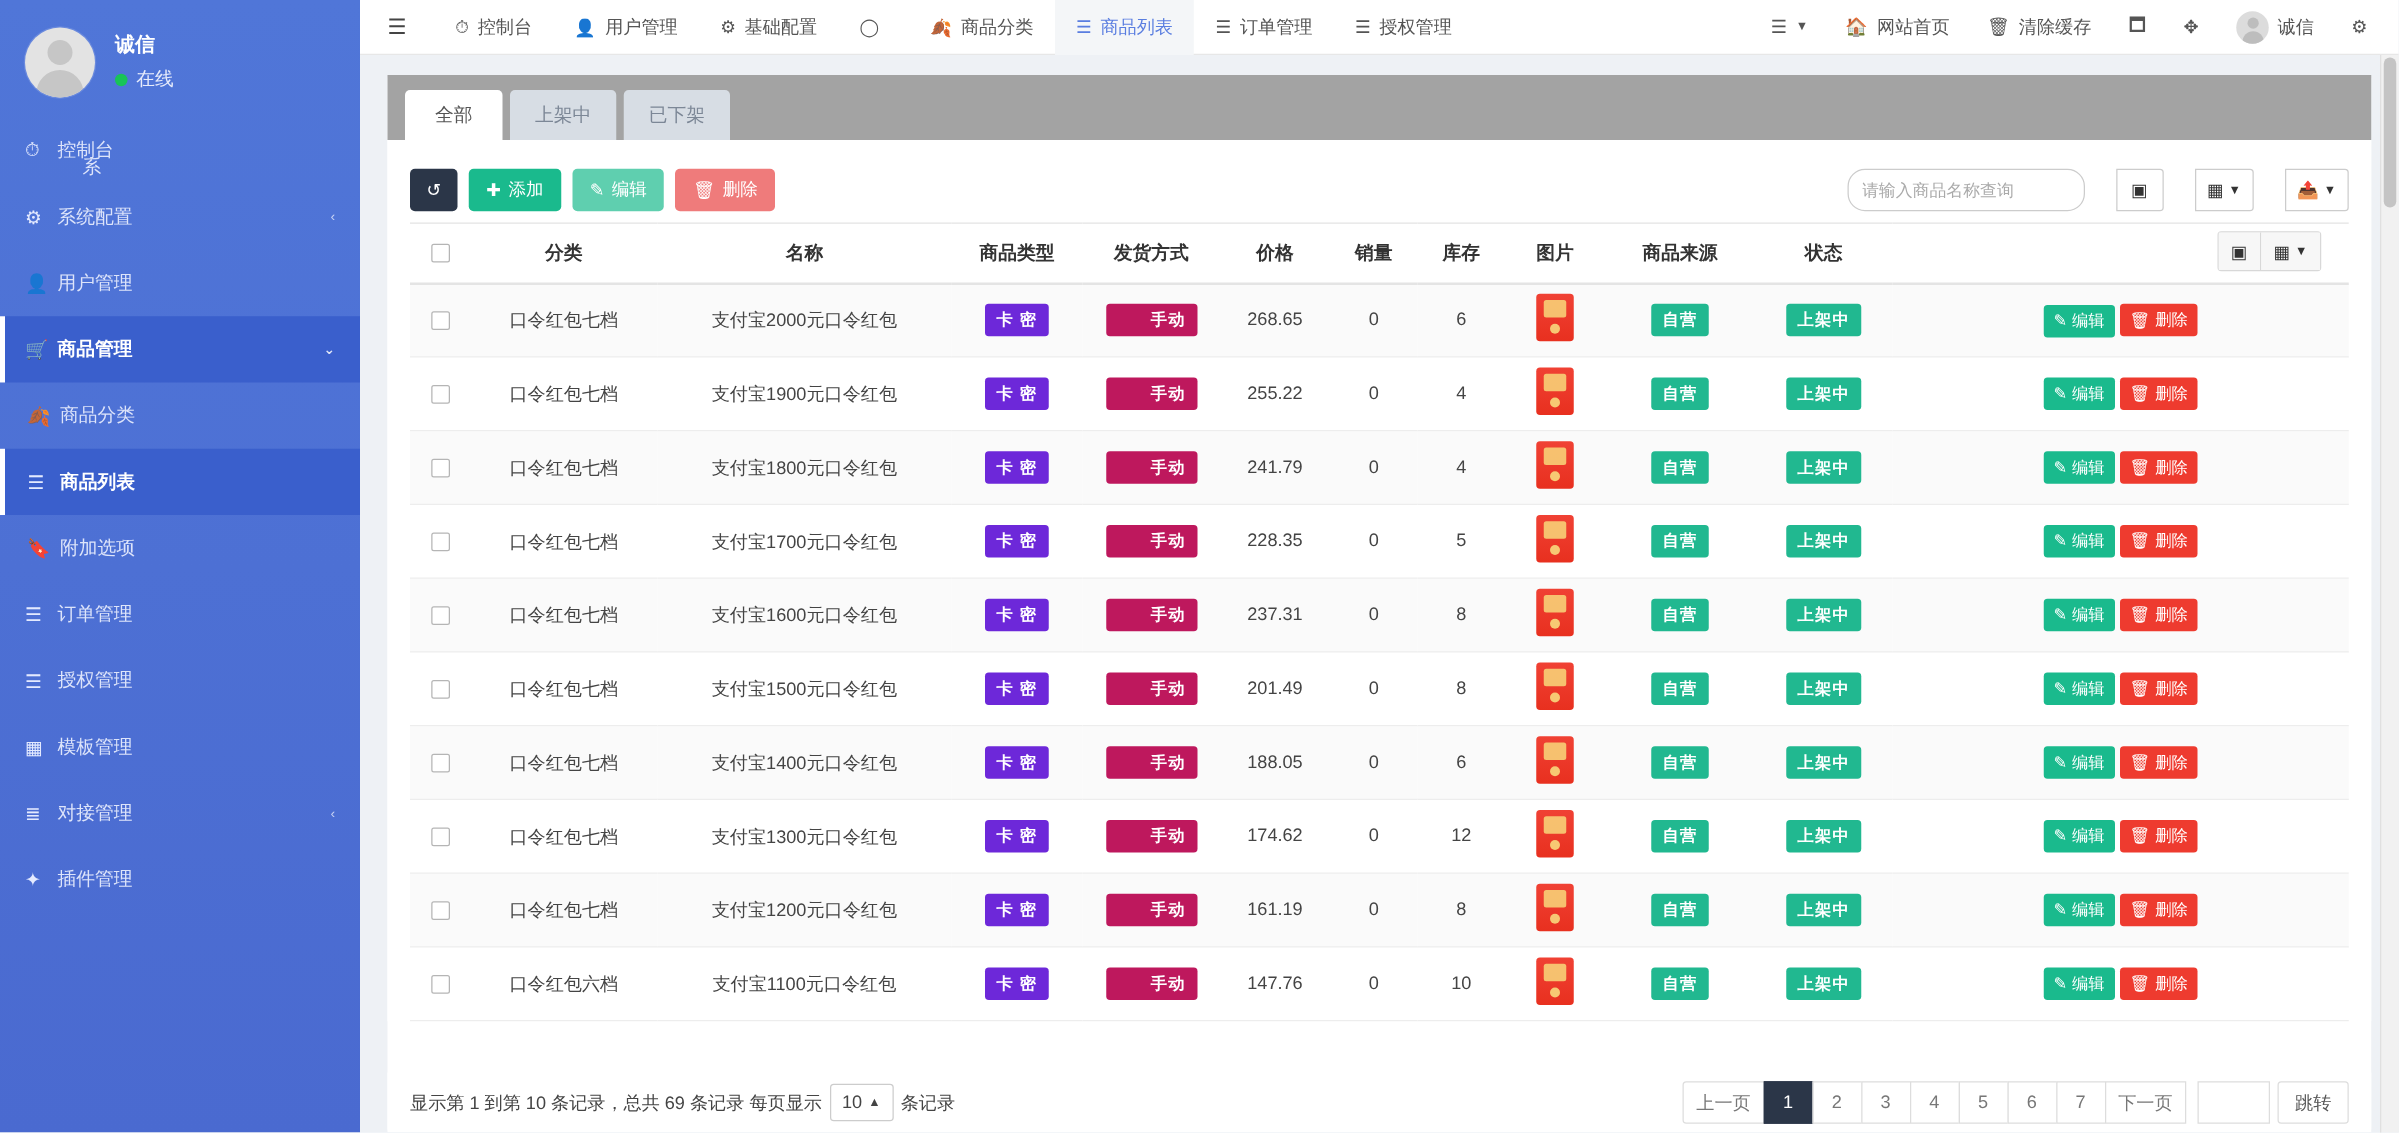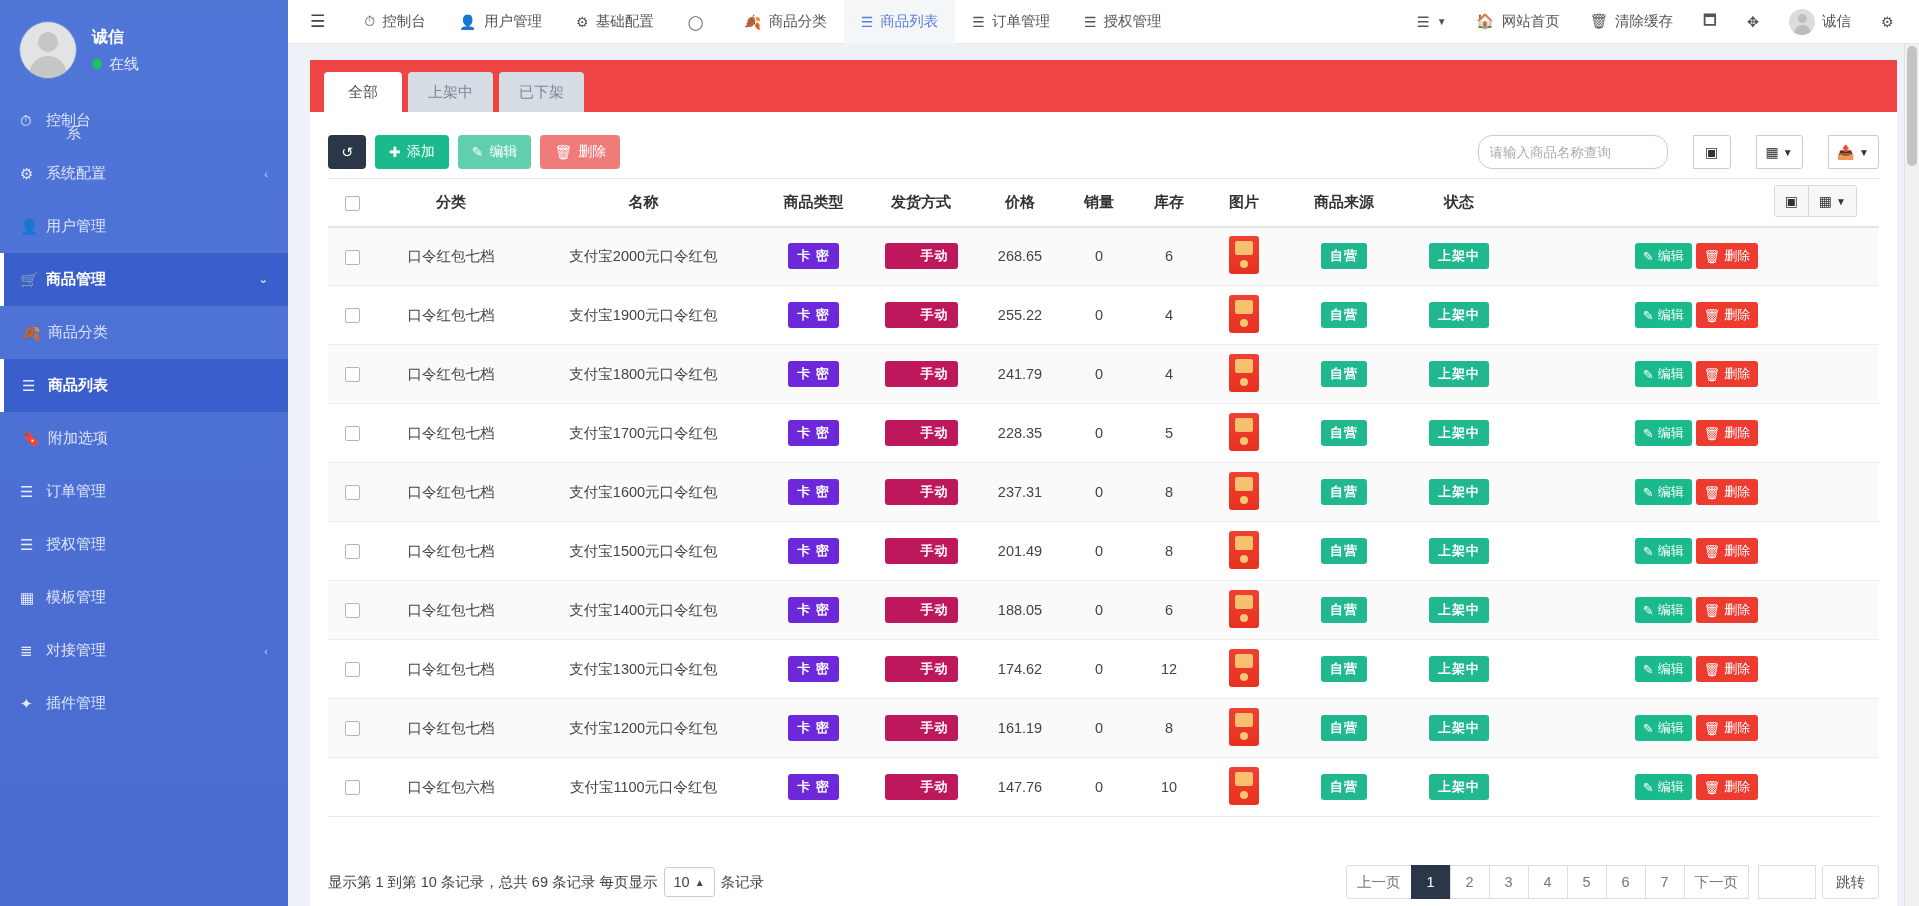--- a/index.html
+++ b/index.html
@@ -114,21 +114,21 @@
   }
   .mini-avatar .h { position:absolute; width:9px;height:9px;border-radius:50%;background:#bdbdbd;left:8.5px;top:5px;}
   .mini-avatar .b { position:absolute; width:17px;height:11px;border-radius:9px 9px 0 0;background:#bdbdbd;left:4.5px;top:16px;}
 
   .content { flex: 1; padding: 16px 22px 0 22px; overflow: hidden; position: relative; }
   .panel { background: #fff; border-radius: 3px; height: 100%; position: relative; }
 
   .tabs {
     display: flex; align-items: flex-end;
     height: 52px; padding: 0 14px;
-    background: #ef4444;
+    background: #a3a3a3;
     border-bottom: 0;
   }
   .tab {
     height: 40px; min-width: 78px; padding: 0 20px;
     display: flex; align-items: center; justify-content: center;
     background: #d7dde4; color: #7c8796; font-size: 15px;
     margin-right: 6px; border-radius: 4px 4px 0 0; cursor: pointer;
   }
   .tab.active { background: #fff; color: #555; }
 

